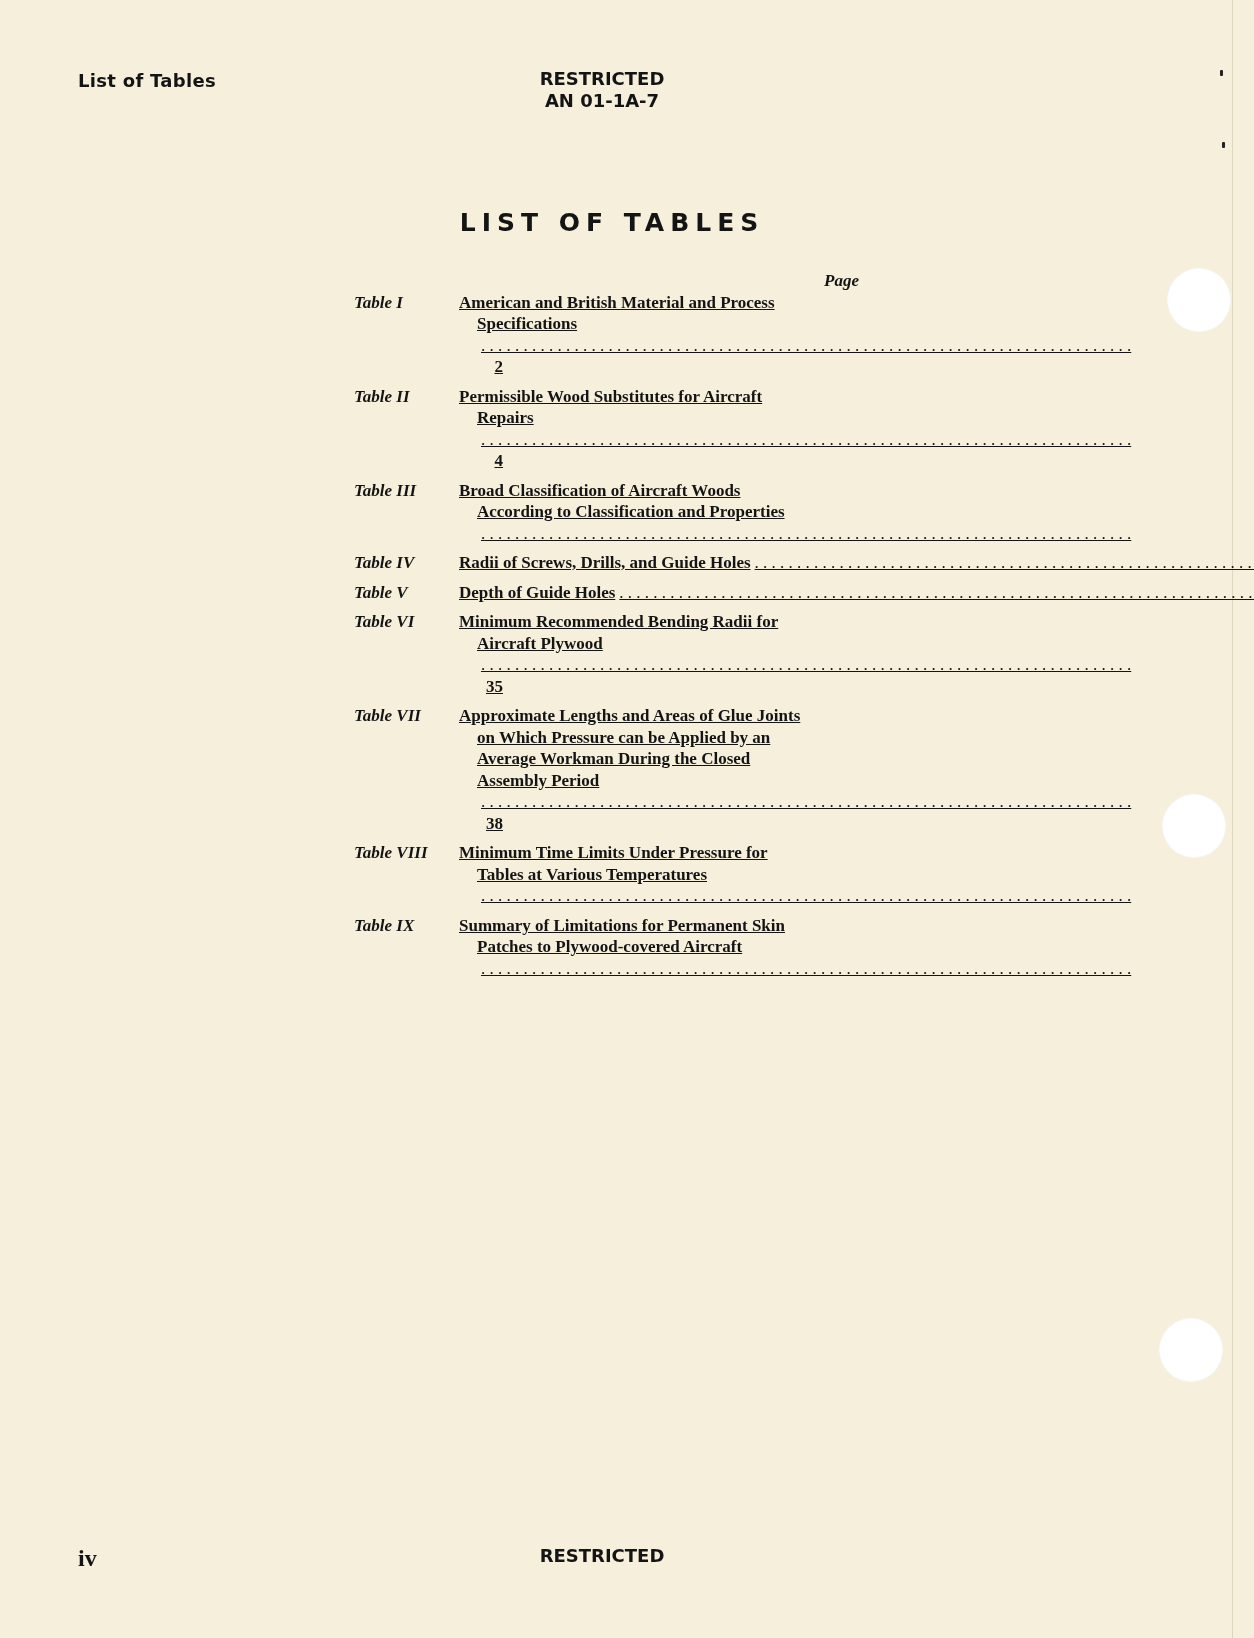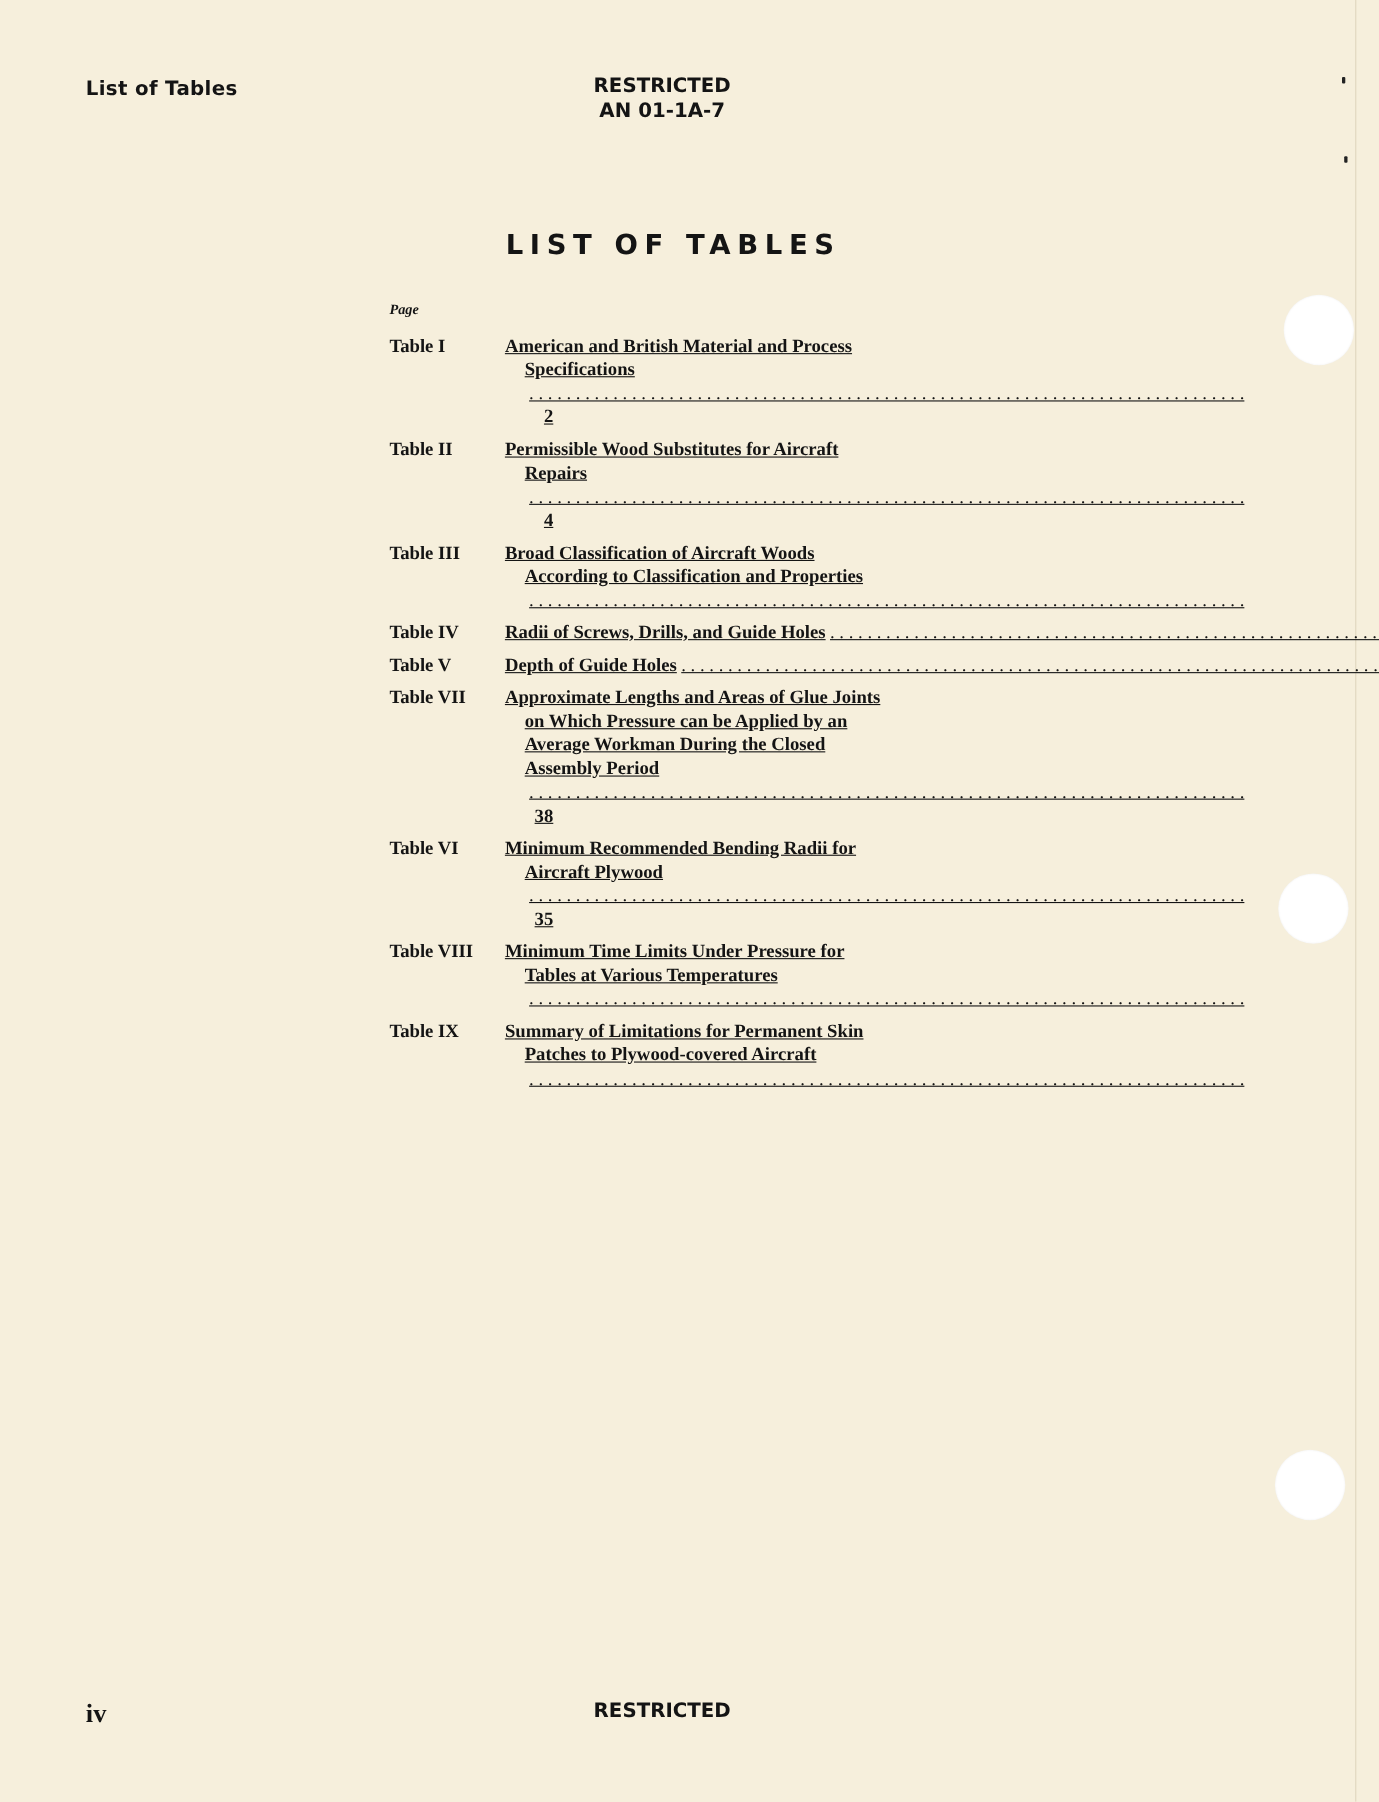--- a/index.html
+++ b/index.html
@@ -26,24 +26,24 @@
     text-align: center;
     font-family: "DejaVu Sans", sans-serif; font-weight: 900; font-size: 25px;
     letter-spacing: 6px;
   }
   .toc {
     position: absolute; left: 342px; top: 270px; width: 505px;
     font-family: "Liberation Serif", serif; font-size: 17px; font-weight: bold;
     line-height: 21.5px;
   }
   .page-col-head {
-    text-align: left; font-style: italic; font-size: 13px; margin-bottom: 12px;
+    text-align: right; font-style: italic; font-size: 17px; margin-bottom: 0;
   }
   .entry { display: flex; margin-bottom: 8px; }
-  .entry-label { width: 105px; flex: none; }
+  .entry-label { width: 105px; flex: none; font-style: italic; }
   .entry-body { flex: 1; text-decoration: underline; }
   .entry-line1 { }
   .entry-cont { padding-left: 18px; }
   .entry-last { display: flex; padding-left: 18px; flex-direction: column; }
   .entry-first-only { display: flex; }
   .leader-text { white-space: nowrap; }
   .dots {
     flex: 1; overflow: hidden; white-space: nowrap; letter-spacing: 3.2px;
     padding: 0 4px; font-weight: normal;
   }
@@ -137,40 +137,40 @@
         <div class="entry">
           <div class="entry-label">Table V</div>
           <div class="entry-body">
             <div class="entry-first-only">
               <span class="leader-text">Depth of Guide Holes</span>
               <span class="dots"></span>
             </div>
           </div>
         </div>
         <div class="entry">
+          <div class="entry-label">Table VI</div>
+          <div class="entry-body">
+            <div class="entry-line1">Minimum Recommended Bending Radii for</div>
+            <div class="entry-last">
+              <span class="leader-text">Aircraft Plywood</span>
+              <span class="dots"></span>
+              <span class="pg">35</span>
+            </div>
+          </div>
+        </div>
+        <div class="entry">
           <div class="entry-label">Table VII</div>
           <div class="entry-body">
             <div class="entry-line1">Approximate Lengths and Areas of Glue Joints</div>
             <div class="entry-cont">on Which Pressure can be Applied by an</div>
             <div class="entry-cont">Average Workman During the Closed</div>
             <div class="entry-last">
               <span class="leader-text">Assembly Period</span>
               <span class="dots"></span>
               <span class="pg">38</span>
-            </div>
-          </div>
-        </div>
-        <div class="entry">
-          <div class="entry-label">Table VI</div>
-          <div class="entry-body">
-            <div class="entry-line1">Minimum Recommended Bending Radii for</div>
-            <div class="entry-last">
-              <span class="leader-text">Aircraft Plywood</span>
-              <span class="dots"></span>
-              <span class="pg">35</span>
             </div>
           </div>
         </div>
         <div class="entry">
           <div class="entry-label">Table VIII</div>
           <div class="entry-body">
             <div class="entry-line1">Minimum Time Limits Under Pressure for</div>
             <div class="entry-last">
               <span class="leader-text">Tables at Various Temperatures</span>
               <span class="dots"></span>

